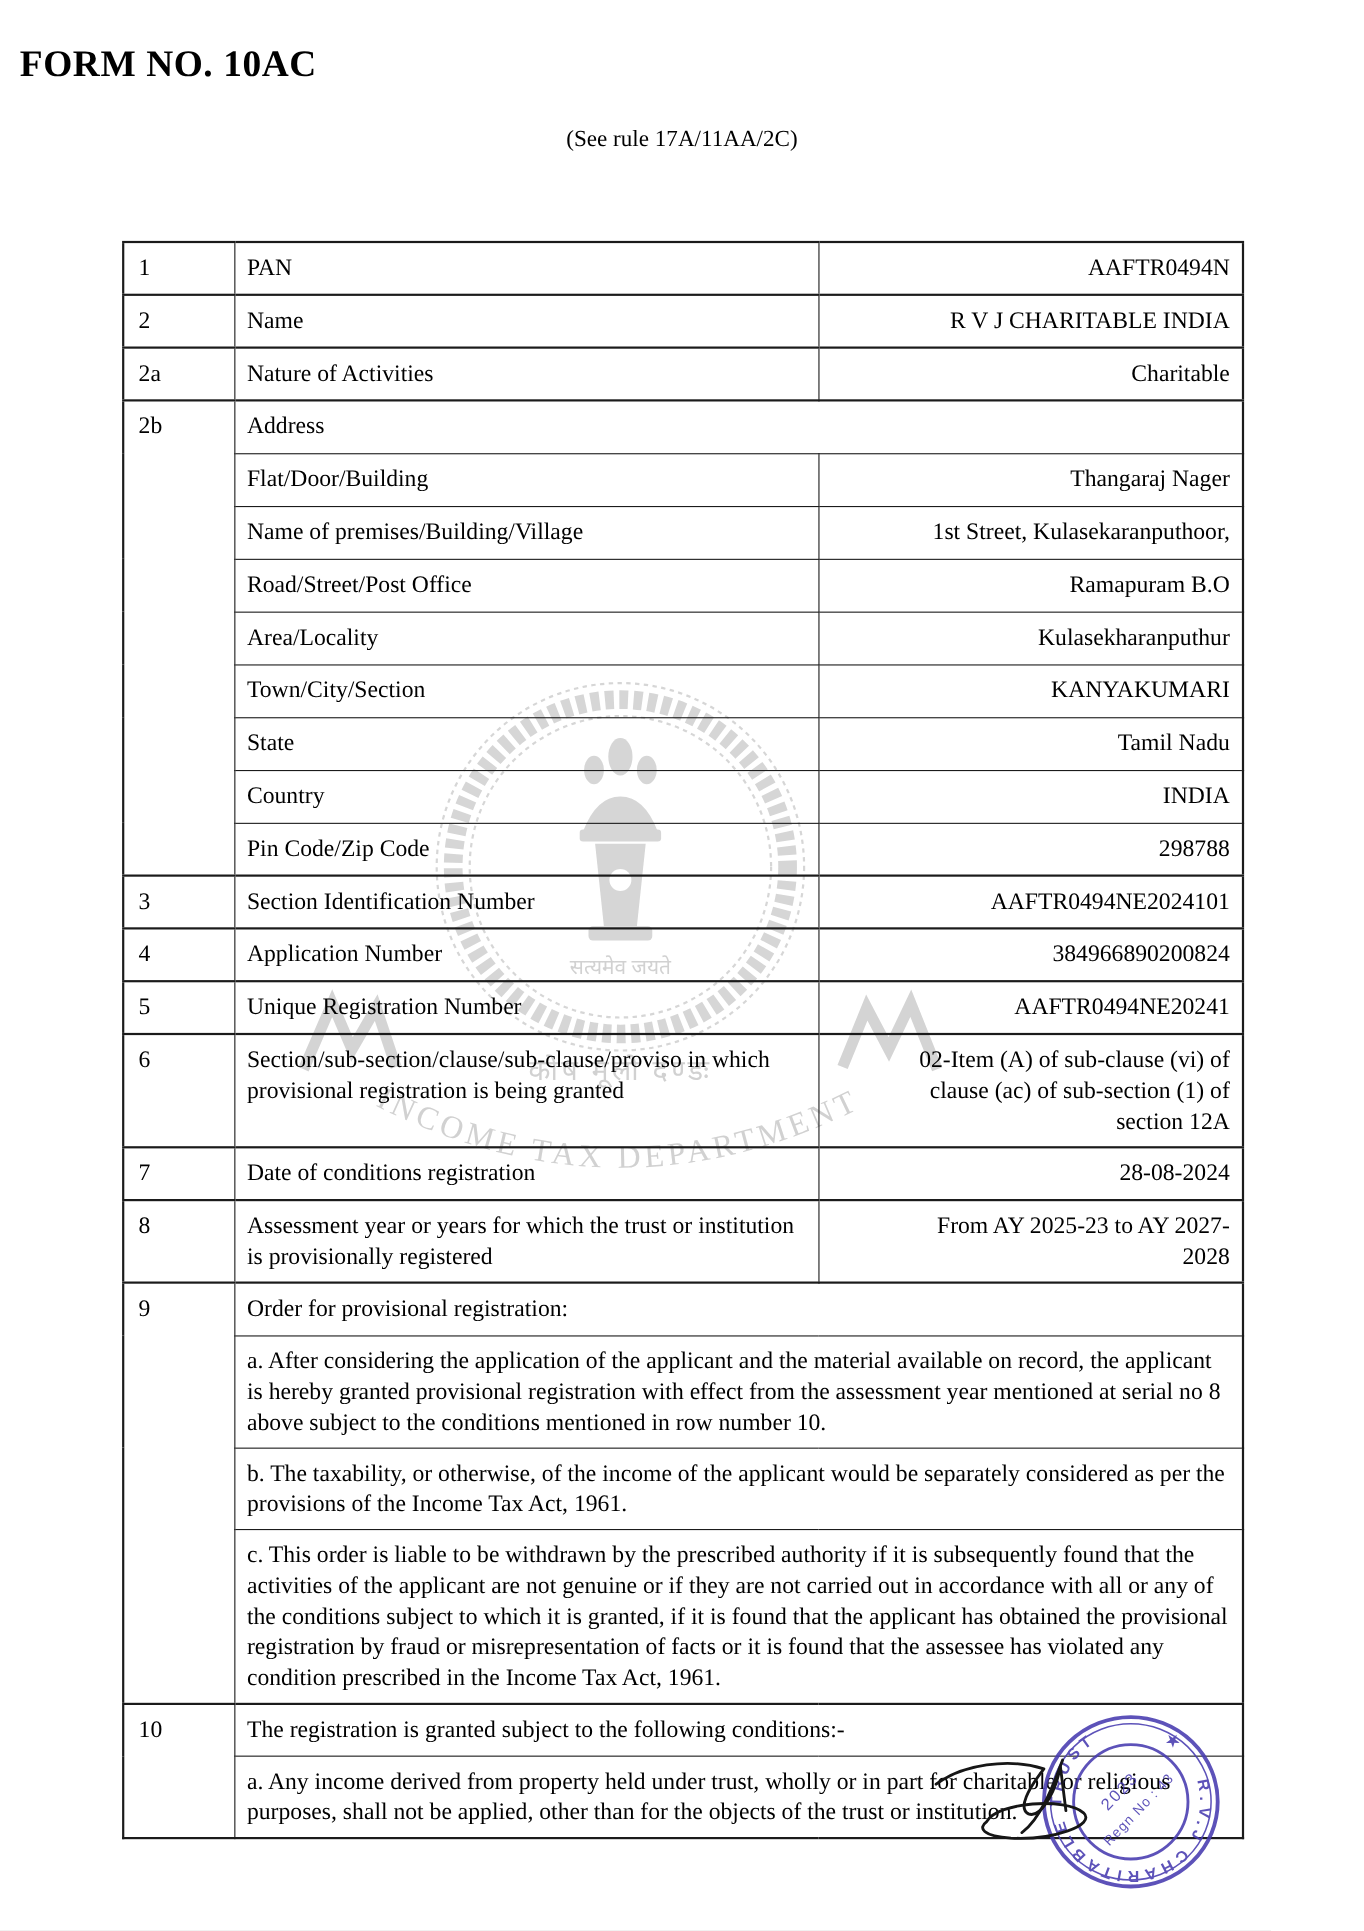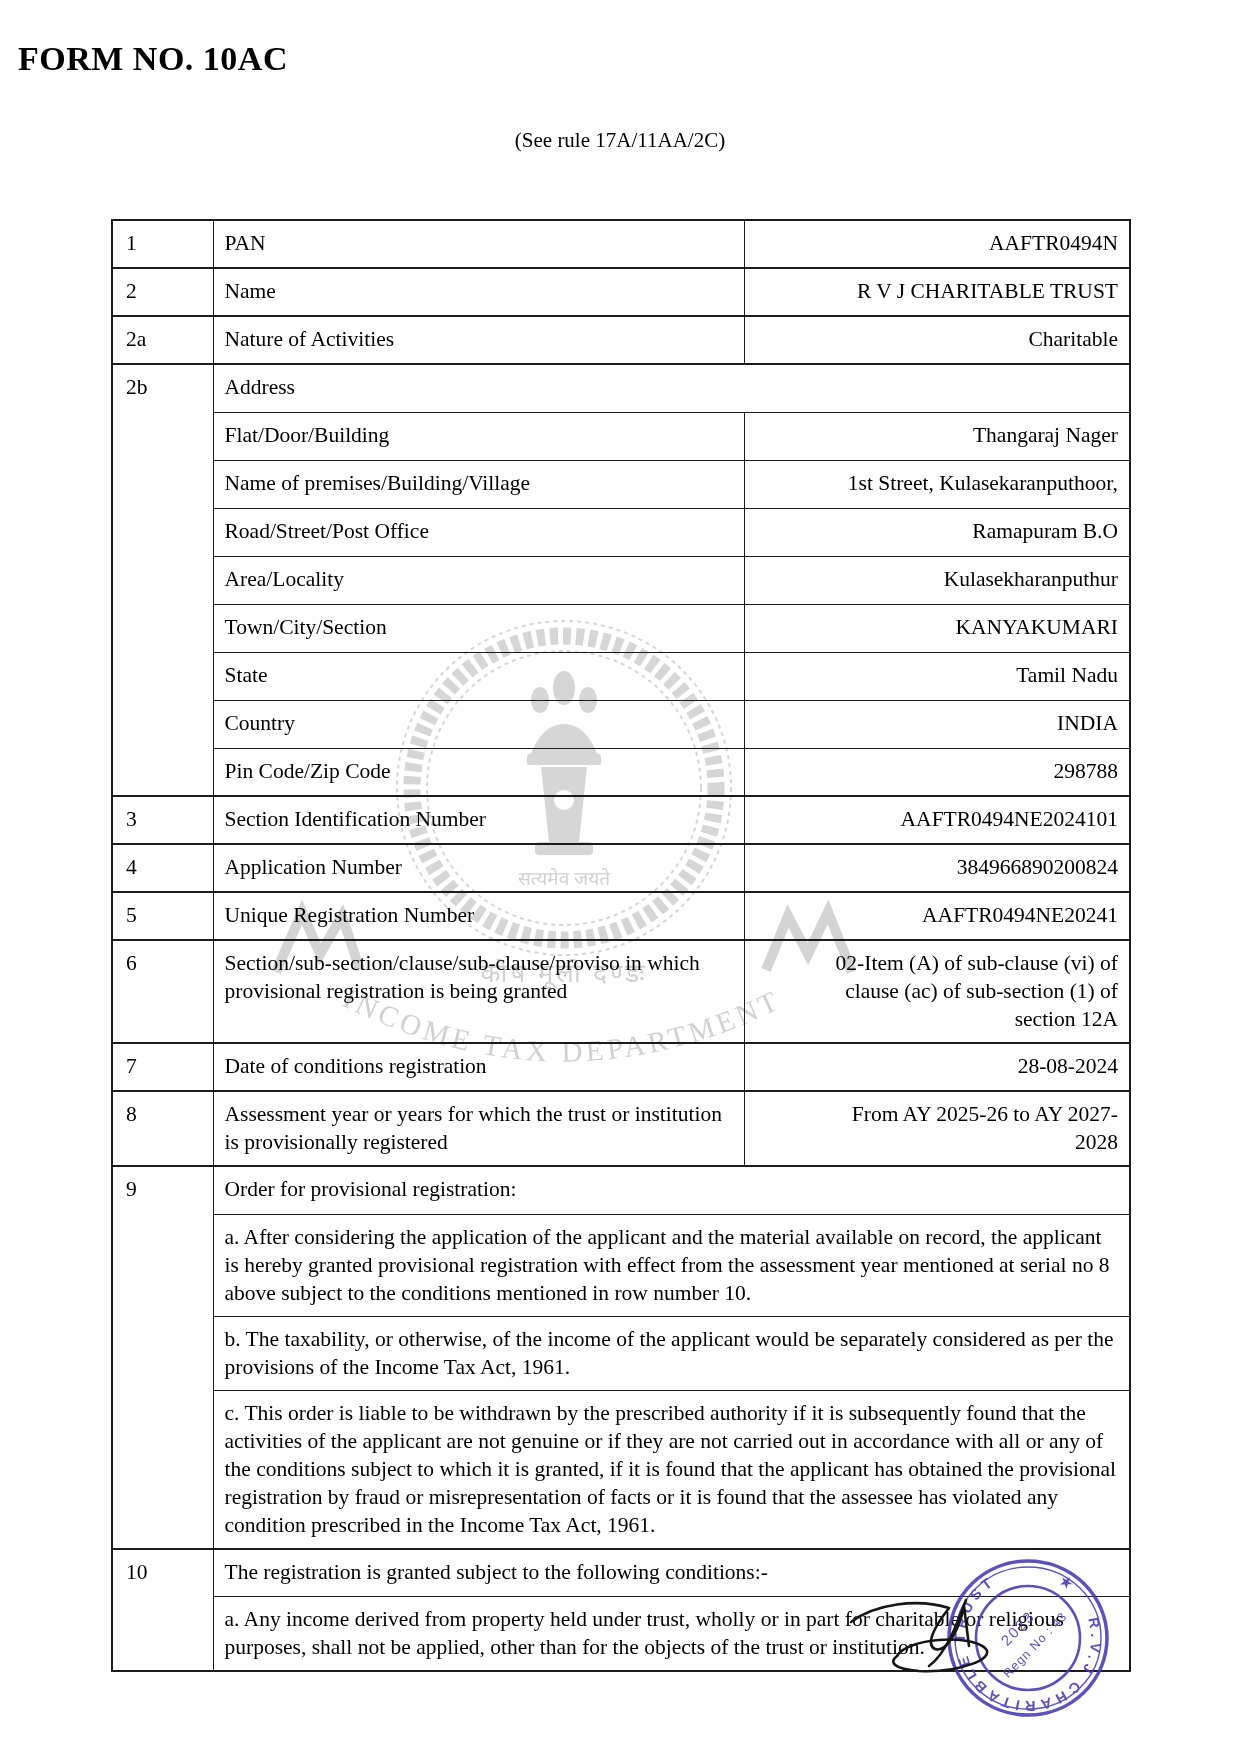--- a/index.html
+++ b/index.html
@@ -7,21 +7,21 @@
     position:relative; width:1240px; height:1755px; background:#ffffff;
     font-family:"Liberation Serif", serif; color:#000; overflow:hidden;
     margin:0 auto;
   }
   
   .doc-title{
     position:absolute; top:40px; left:18px; width:100%;
     font-size:34px; font-weight:700; letter-spacing:.5px;
   }
   .doc-rule{
-    position:absolute; top:128px; left:0; width:100%;
+    position:absolute; top:114px; left:0; width:100%;
     text-align:center; font-size:21px;
   }
   .doc-subtitle{
     position:absolute; top:147px; left:0; width:100%;
     text-align:center; font-size:21px;
   }
   
   .watermark{ position:absolute; left:210px; top:540px; width:700px; height:620px; z-index:0; opacity:.85; }
   
   table.form-table{
@@ -88,21 +88,21 @@
       </colgroup>
     <tbody>
       <tr class="major">
         <td class="cn">1</td>
         <td class="cl">PAN</td>
         <td class="cv">AAFTR0494N</td>
       </tr>
       <tr class="major">
         <td class="cn">2</td>
         <td class="cl">Name</td>
-        <td class="cv">R V J CHARITABLE TRUST</td>
+        <td class="cv">R V J CHARITABLE INDIA</td>
       </tr>
       <tr class="major">
         <td class="cn">2a</td>
         <td class="cl">Nature of Activities</td>
         <td class="cv">Charitable</td>
       </tr>
       <tr class="major">
         <td class="cn" rowspan="9">2b</td>
         <td class="cl" colspan="2">Address</td>
       </tr>
@@ -161,21 +161,21 @@
 section 12A</td>
       </tr>
       <tr class="major">
         <td class="cn">7</td>
         <td class="cl">Date of conditions registration</td>
         <td class="cv">28-08-2024</td>
       </tr>
       <tr class="major">
         <td class="cn">8</td>
         <td class="cl">Assessment year or years for which the trust or institution is provisionally registered</td>
-        <td class="cv">From AY 2025-26 to AY 2027-
+        <td class="cv">From AY 2025-23 to AY 2027-
 2028</td>
       </tr>
       <tr class="major">
         <td class="cn" rowspan="4">9</td>
         <td class="cl" colspan="2">Order for provisional registration:</td>
       </tr>
       <tr>
         <td class="ct" colspan="2">a. After considering the application of the applicant and the material available on record, the applicant is hereby granted provisional registration with effect from the assessment year mentioned at serial no 8 above subject to the conditions mentioned in row number 10.</td>
       </tr>
       <tr>

